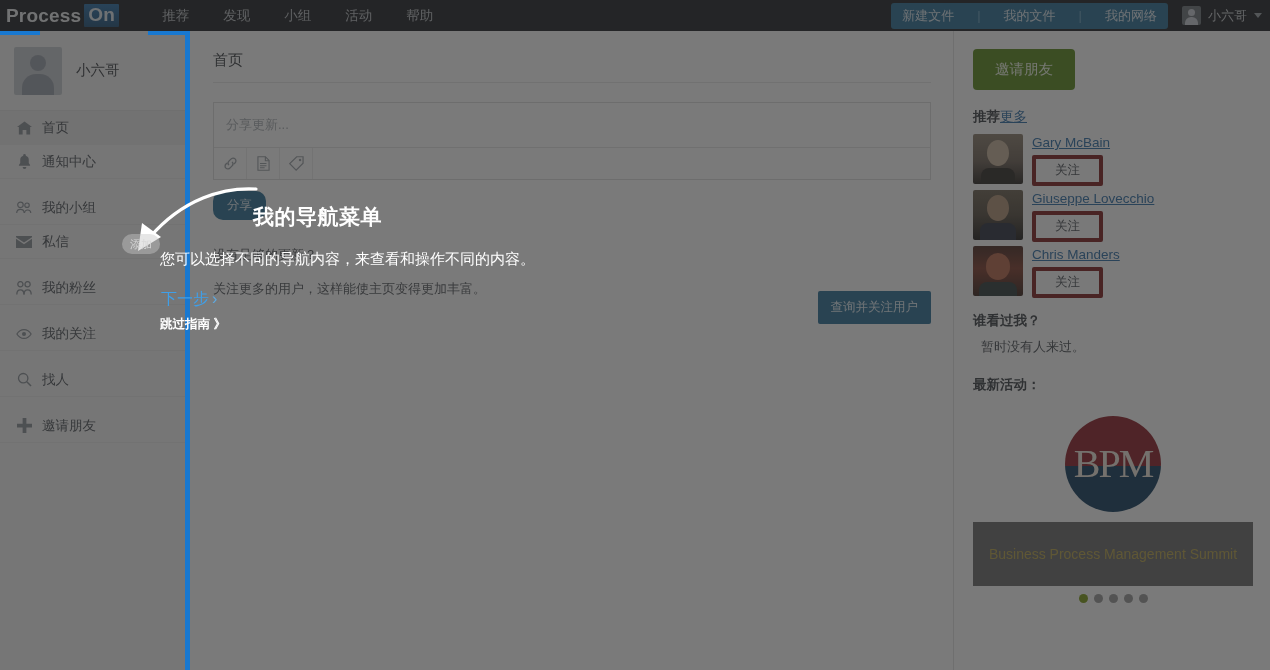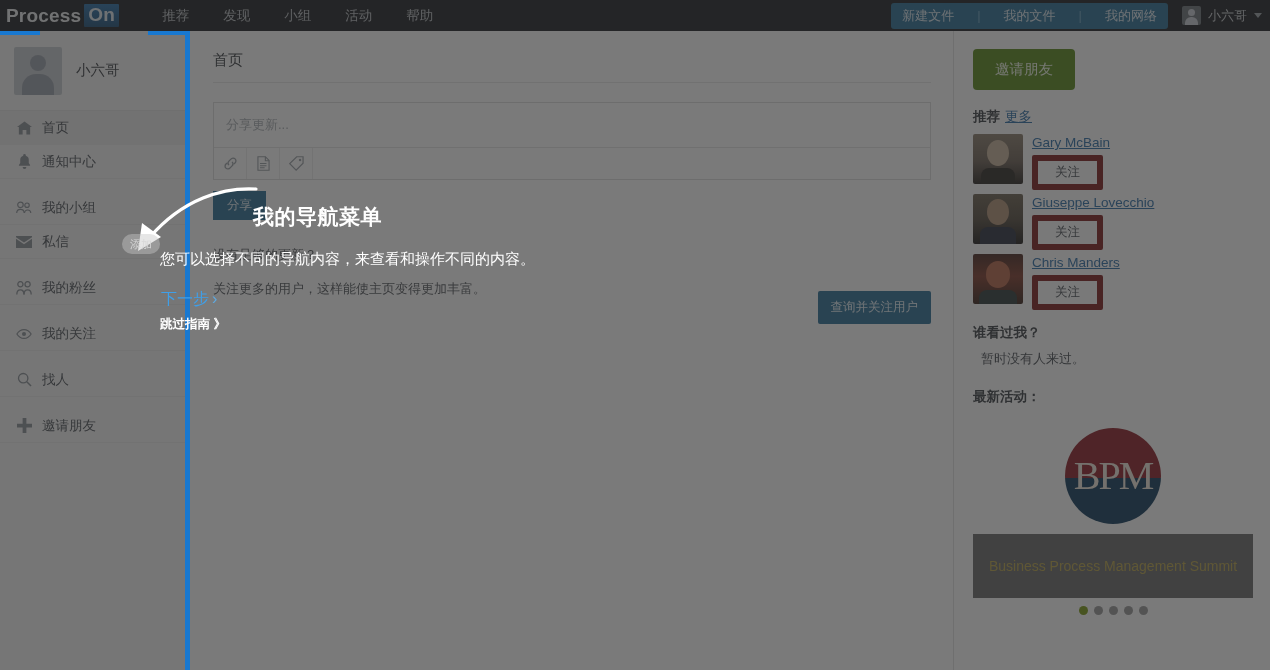--- a/index.html
+++ b/index.html
@@ -138,21 +138,21 @@
     height: 32px; display: flex; align-items: stretch;
   }
   .composer .tools .tbtn {
     width: 33px; display: flex; align-items: center; justify-content: center;
     border-right: 1px solid #ececec; color: #9aa0a6;
   }
   .sharebtn {
     margin-top: 11px;
     display: inline-block;
     background: #2a6e95; color: #dfeaf2;
-    font-size: 12.5px; padding: 6px 14px; border-radius: 0;
+    font-size: 12.5px; padding: 6px 14px; border-radius: 10px;
     border: none; cursor: pointer;
   }
   .nomore {
     margin-top: 26px;
     font-size: 13px; color: #55595e;
   }
   .nomore .sub { margin-top: 16px; font-size: 13px; color: #55595e; }
   .followbtn {
     position: absolute; right: 22px; top: 260px;
     background: #2a6e95; color: #e2edf4;
@@ -172,37 +172,37 @@
     width: 315px; height: 639px;
     background: #ffffff;
     padding: 18px 20px 0 18px;
   }
   .invitebtn {
     background: #5a8a1c; color: #f0f6e6;
     border: none; border-radius: 4px;
     font-size: 14.5px; padding: 11px 22px; cursor: pointer;
   }
   .sectitle { margin-top: 18px; font-size: 13.5px; font-weight: bold; color: #3b3f44; }
-  .sectitle .more { color: #2f6fa8; font-weight: normal; margin-left: 5px; }
+  .sectitle .more { color: #2f6fa8; font-weight: normal; }
   .peoplelist { margin-top: 8px; }
   .person { display: flex; gap: 9px; margin-bottom: 4px; }
   .pava { width: 50px; height: 50px; flex: 0 0 50px; border-radius: 2px; overflow: hidden; position: relative; }
   .pava.a1 { background: linear-gradient(180deg,#8d7f6e 0%,#6c6055 55%,#2a2622 100%); }
   .pava.a1::before { content:""; position:absolute; left:14px; top:6px; width:22px;height:26px;border-radius:11px/13px;background:#c9b49b; }
   .pava.a1::after { content:""; position:absolute; left:8px; top:34px; width:34px;height:18px;border-radius:8px 8px 0 0;background:#2f2a26; }
   .pava.a2 { background: linear-gradient(180deg,#6e6352 0%,#554c40 50%,#1f1d1c 100%); }
   .pava.a2::before { content:""; position:absolute; left:14px; top:5px; width:22px;height:26px;border-radius:11px/13px;background:#b49478; }
   .pava.a2::after { content:""; position:absolute; left:7px; top:33px; width:36px;height:19px;border-radius:8px 8px 0 0;background:#2b3140; }
   .pava.a3 { background: linear-gradient(180deg,#4a2a22 0%,#7d3a2b 45%,#39241c 100%); }
   .pava.a3::before { content:""; position:absolute; left:13px; top:7px; width:24px;height:27px;border-radius:12px/13px;background:#b9674a; }
   .pava.a3::after { content:""; position:absolute; left:6px; top:36px; width:38px;height:16px;border-radius:8px 8px 0 0;background:#2e3c3a; }
   .pinfo { display: flex; flex-direction: column; gap: 5px; padding-top: 1px; }
   .pname2 { color: #2f6fa8; font-size: 13.5px; }
   .followsm {
-    width: 71px; border: 6px solid #7f1d1d; background: #fbfbfb;
+    width: 71px; border: 4px solid #7f1d1d; background: #fbfbfb;
     color: #4a4f55; font-size: 12.5px; padding: 3px 0; border-radius: 2px;
     cursor: pointer; text-align: center;
   }
   .sectitle2 { margin-top: 14px; font-size: 13.5px; font-weight: bold; color: #3b3f44; }
   .plaintxt { margin-top: 8px; margin-left: 8px; font-size: 13px; color: #4a4f55; }
   .sectitle3 { margin-top: 20px; font-size: 13.5px; font-weight: bold; color: #3b3f44; }
 
   .adbox { margin-top: 22px; position: relative; width: 280px; }
   .bpm {
     width: 96px; height: 96px; border-radius: 50%;

